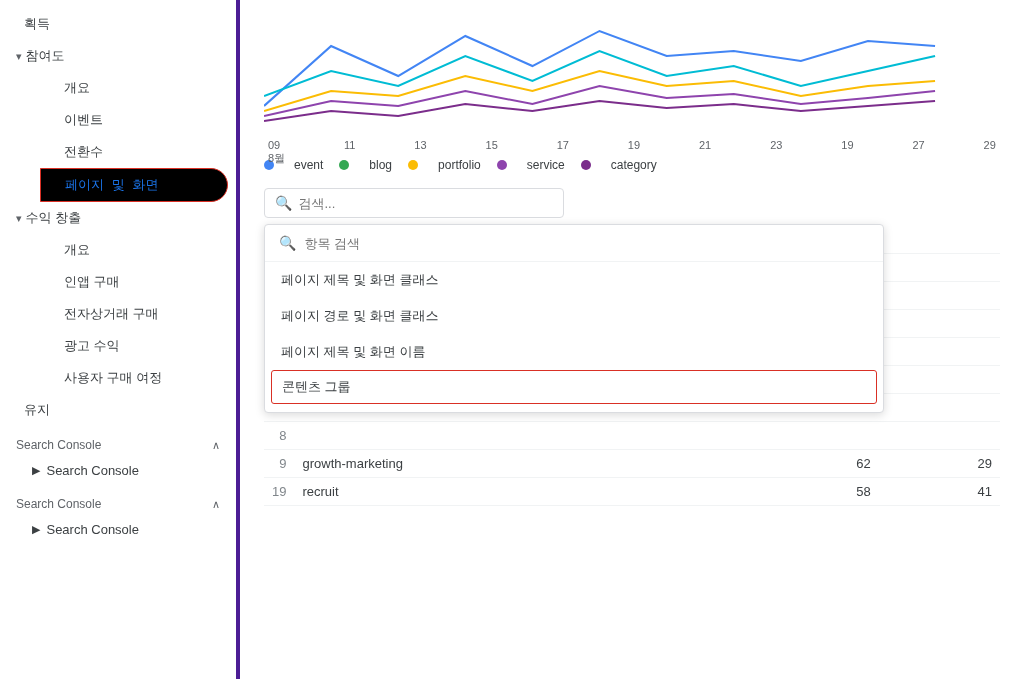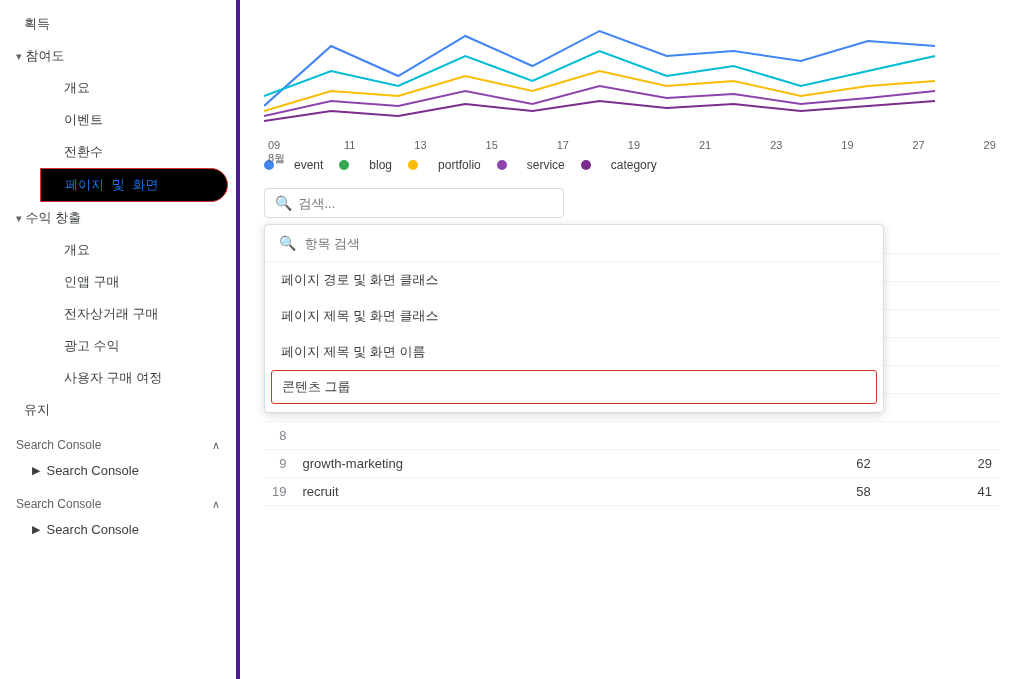--- a/index.html
+++ b/index.html
@@ -360,24 +360,24 @@
       <span style="color:#5f6368;font-size:14px;">🔍</span>
       <input type="text" placeholder="검색..." style="">
     </div>
 
     <div class="dropdown-popup">
       <div class="dropdown-search-row">
         <span style="color:#5f6368;font-size:14px;">🔍</span>
         <input type="text" placeholder="항목 검색" style="">
       </div>
       <div class="dropdown-option">
-        <span>페이지 경로 및 화면 클래스</span>
+        <span>페이지 제목 및 화면 클래스</span>
       </div>
       <div class="dropdown-option">
-        <span>페이지 제목 및 화면 클래스</span>
+        <span>페이지 경로 및 화면 클래스</span>
       </div>
       <div class="dropdown-option">
         <span>페이지 제목 및 화면 이름</span>
       </div>
       <div class="dropdown-option highlighted">
         <span>콘텐츠 그룹</span>
       </div>
     </div>
   </div>
 

